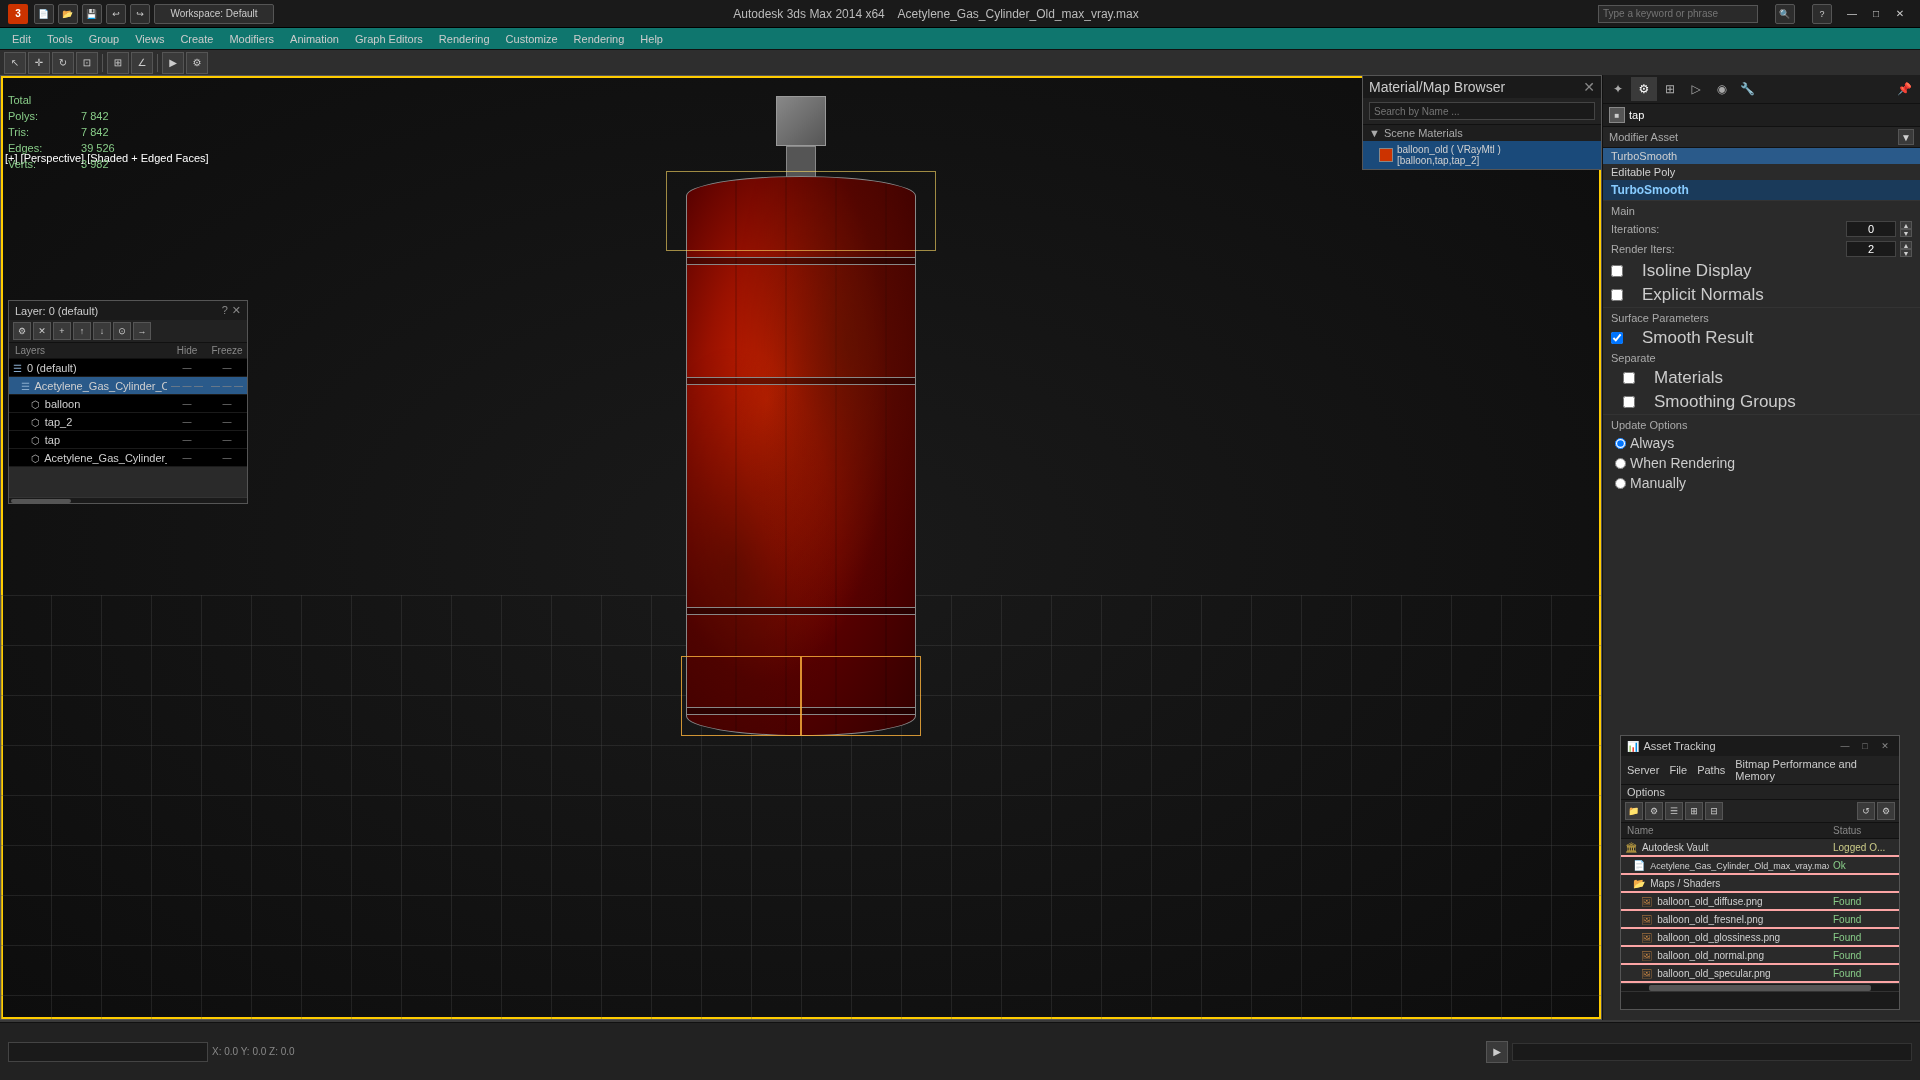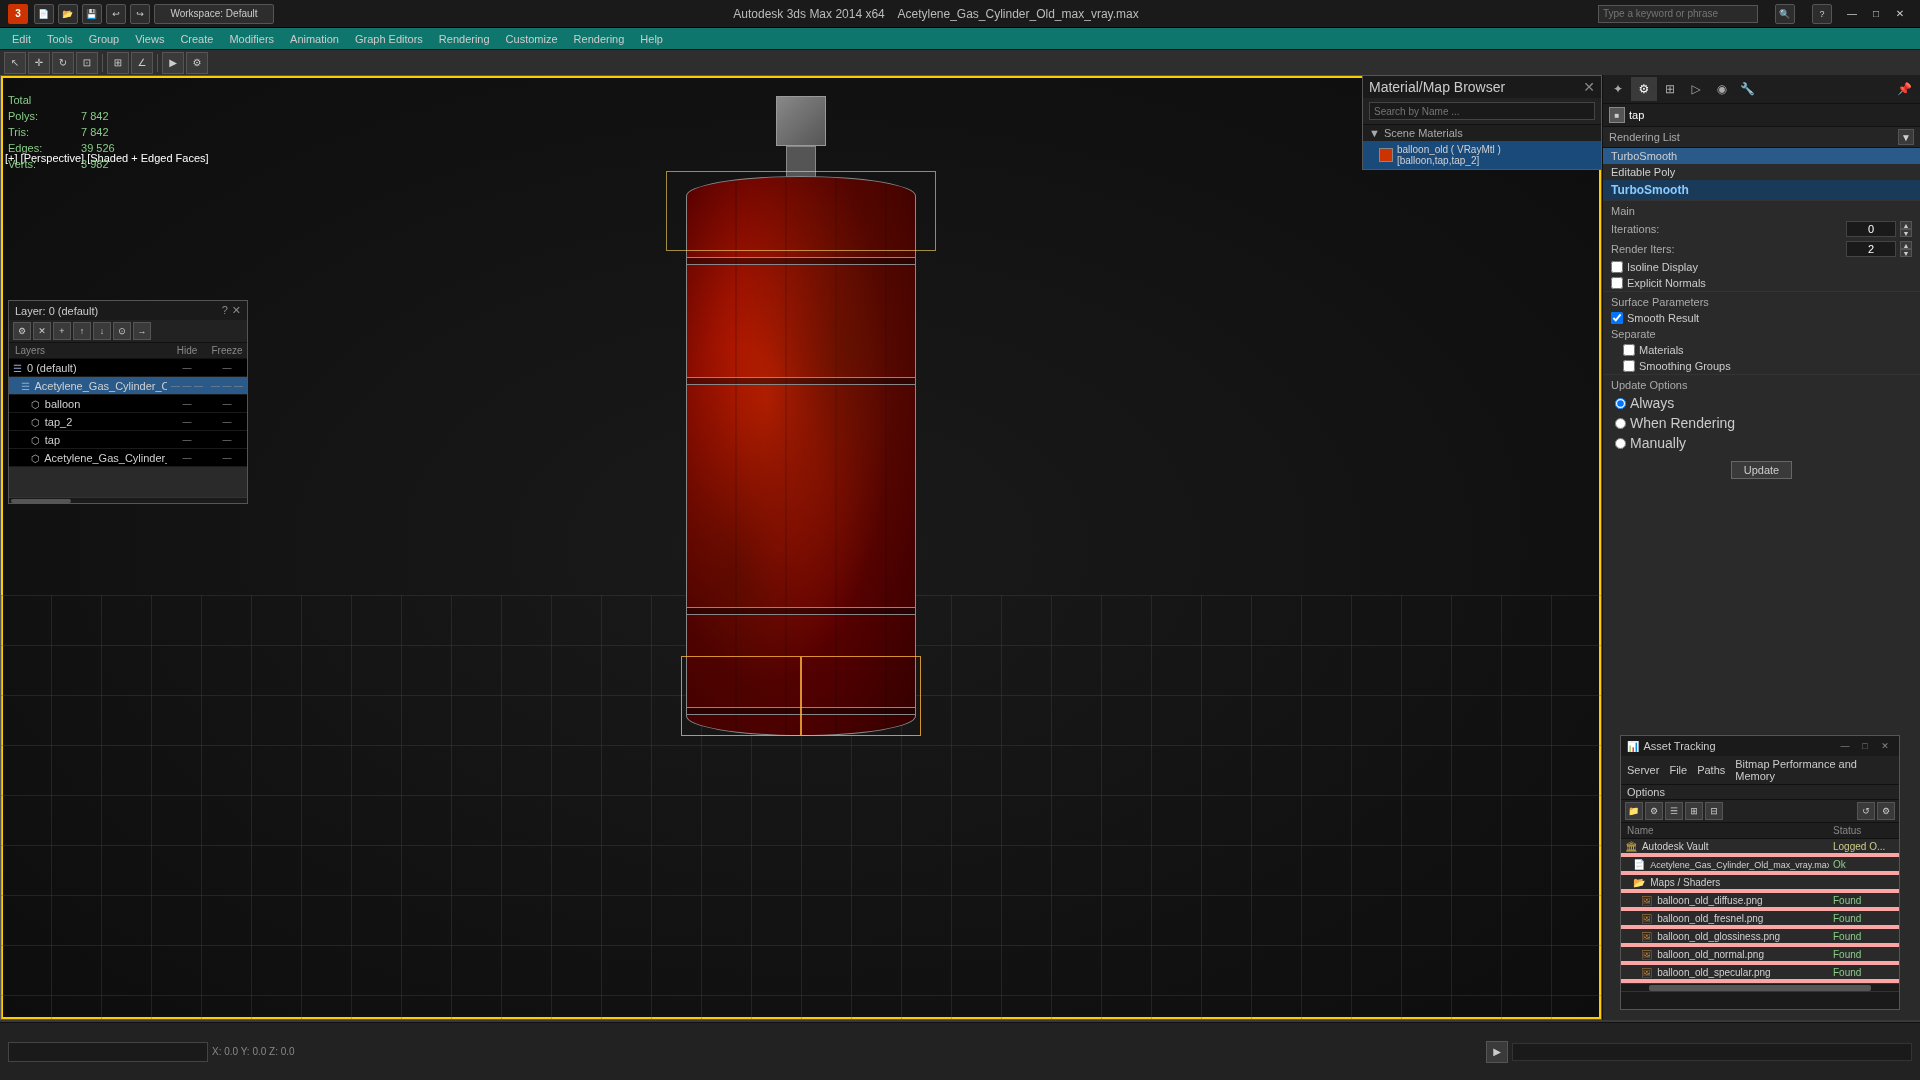--- a/index.html
+++ b/index.html
@@ -331,22 +331,23 @@
     .checkbox-row {
       display: flex;
       align-items: center;
       padding: 2px 8px;
       gap: 4px;
     }
     .checkbox-row input[type="checkbox"] {
       width: 12px; height: 12px;
     }
     .checkbox-label {
-      font-size: 11px;
-      color: #ccc;
+      font-size: 17px;
+      color: #ccc;
+      margin-left: 15px;
     }
 
     .radio-row {
       display: flex;
       align-items: center;
       padding: 2px 12px;
       gap: 4px;
     }
     .radio-row input[type="radio"] {
       width: 11px; height: 11px;
@@ -572,21 +573,21 @@
       font-size: 10px;
       color: #888;
     }
     .asset-col-name { flex: 1; padding: 2px 6px; }
     .asset-col-status { width: 70px; padding: 2px 4px; }
 
     .asset-row {
       display: flex;
       align-items: center;
       height: 18px;
-      border-bottom: 4px solid #fca5a5;
+      border-bottom: 2px solid #fca5a5;
       cursor: pointer;
       justify-content: flex-end;
     }
     .asset-row-name { flex: 1; padding: 0 4px; font-size: 10px; overflow: hidden; white-space: nowrap; }
     .asset-row-status { width: 70px; padding: 0 4px; font-size: 10px; }
     .asset-indent1 { padding-left: 12px; }
     .asset-indent2 { padding-left: 20px; }
 
     .found-text { color: #88cc88; }
     .ok-text { color: #88cc88; }
@@ -728,21 +729,21 @@
     <div style="flex:1;"></div>
     <div class="cmd-icon">📌</div>
   </div>
 
   <div style="padding:3px 6px;background:#1e1e1e;border-bottom:1px solid #111;display:flex;align-items:center;gap:4px;">
     <div style="width:16px;height:16px;background:#555;border:1px solid #888;display:flex;align-items:center;justify-content:center;font-size:8px;color:#ccc;">■</div>
     <div style="font-size:11px;color:#fff;flex:1;">tap</div>
   </div>
 
   <div style="padding:2px 6px;background:#252525;border-bottom:1px solid #111;display:flex;align-items:center;justify-content:space-between;">
-    <span style="font-size:11px;color:#aaa;">Rendering List</span>
+    <span style="font-size:11px;color:#aaa;">Modifier Asset</span>
     <div style="width:16px;height:16px;background:#3a3a3a;border:1px solid #555;display:flex;align-items:center;justify-content:center;font-size:10px;cursor:pointer;">▼</div>
   </div>
 
   <div class="modifier-item active">TurboSmooth</div>
   <div class="modifier-item">Editable Poly</div>
 
   <div class="ts-header">TurboSmooth</div>
 
   <div class="section-title">Main</div>
 
@@ -798,23 +799,20 @@
   </div>
   <div class="radio-row">
     <input type="radio" name="update" id="whenrender" style="">
     <label class="radio-label" for="whenrender">When Rendering</label>
   </div>
   <div class="radio-row">
     <input type="radio" name="update" id="manually" style="">
     <label class="radio-label" for="manually">Manually</label>
   </div>
 
-  <div style="display:flex;justify-content:center;padding:4px;">
-    <button class="update-btn">Update</button>
-  </div>
 </div>
 
 <div class="mat-browser">
   <div class="mat-browser-title">
     <span>Material/Map Browser</span>
     <span class="close-btn">✕</span>
   </div>
   <div class="mat-search">
     <input type="text" placeholder="Search by Name ..." style="">
   </div>

